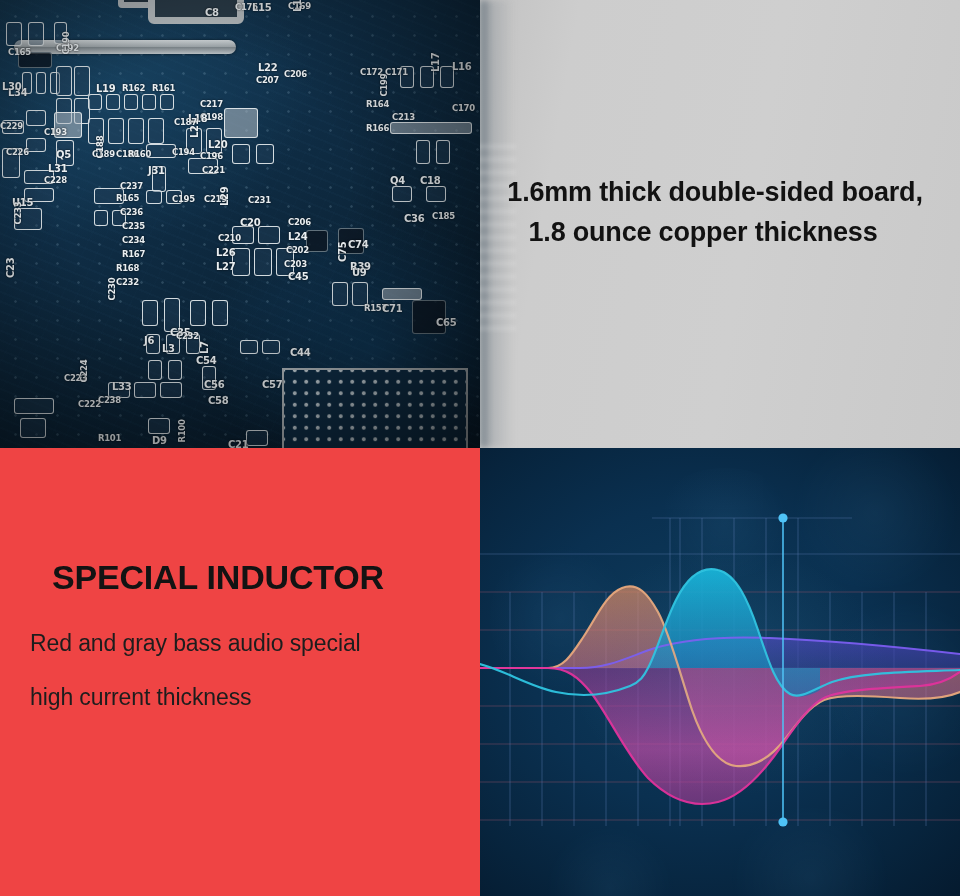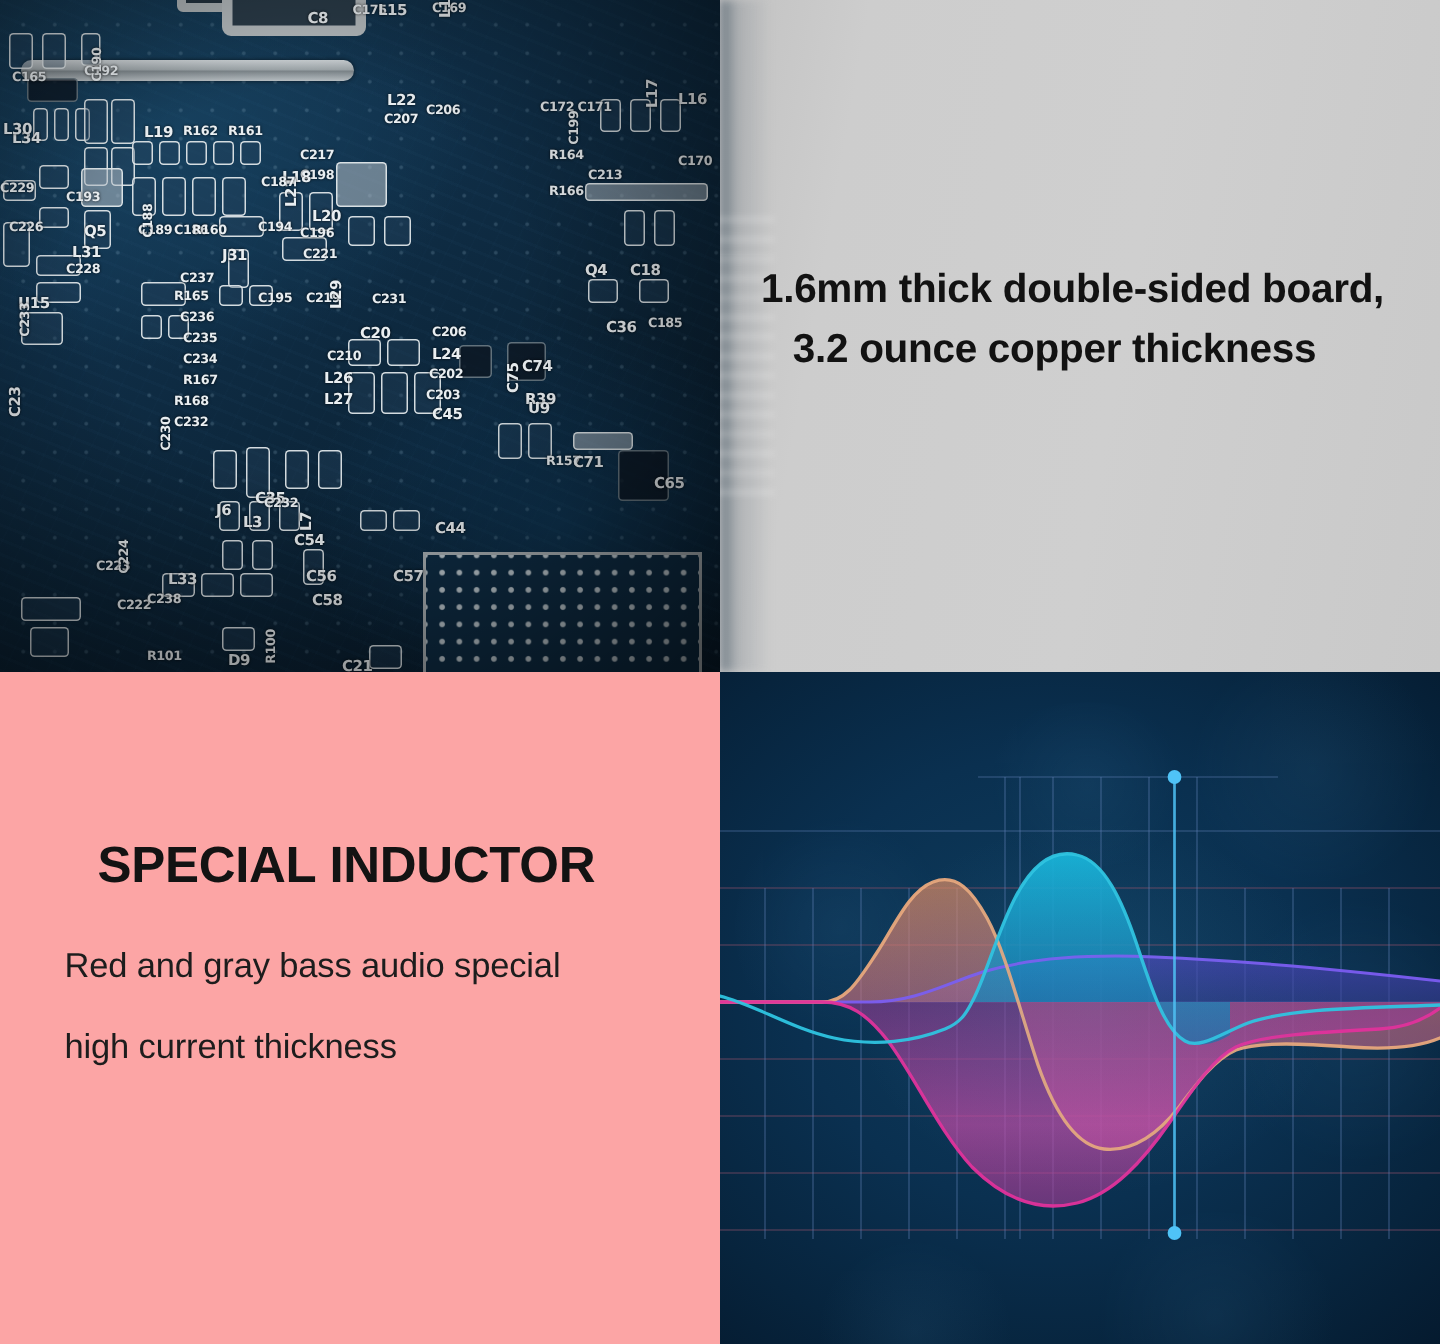--- a/index.html
+++ b/index.html
@@ -124,22 +124,22 @@
     padding-right:4px;
     letter-spacing:-.2px;
   }
   .spec-line { white-space:nowrap; }
   .spec-line.l1 { padding-right:6px; }
   .spec-line.l2 { padding-right:30px; }
 
   
   .white-panel {
     position:relative; overflow:hidden;
-    background:#fca5a5;
-    padding:112px 0 0 65px;
+    background:#ef4444;
+    padding:112px 0 0 52px;
   }
   .ind-title {
     font-family:"Liberation Sans", sans-serif;
     font-weight:700;
     font-size:34px;
     letter-spacing:-.2px;
     color:#131313;
     line-height:1;
   }
   .ind-list {
@@ -379,21 +379,21 @@
         <span class="rd sm" style="left: 432px; top: 212px;">C185</span>
       </div>
     <div class="pcb-vignette"></div>
   </div>
 
   <div class="gray-panel">
     <div class="ghost"></div>
     <div class="ghost-text"></div>
     <div class="spec-block">
       <div class="spec-line l1">1.6mm thick double-sided board,</div>
-      <div class="spec-line l2">3.2 ounce copper thickness</div>
+      <div class="spec-line l2">1.8 ounce copper thickness</div>
     </div>
   </div>
 
   <div class="white-panel">
     <h2 class="ind-title">SPECIAL INDUCTOR</h2>
     <ul class="ind-list">
       <li>Red and gray bass audio special</li>
       <li>high current thickness</li>
     </ul>
   </div>

